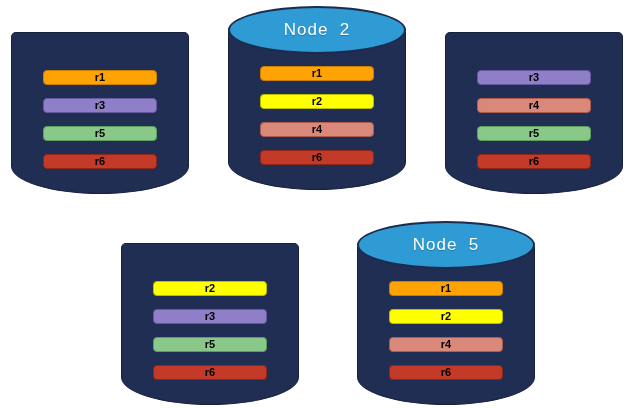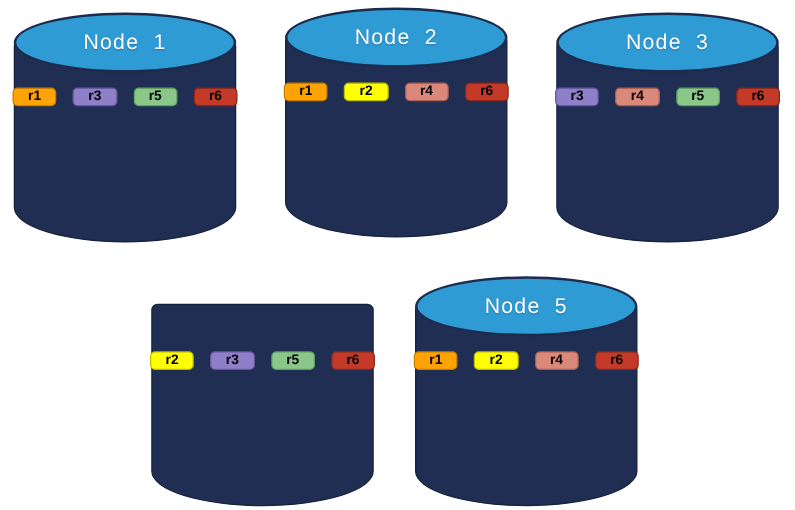--- a/index.html
+++ b/index.html
@@ -17,21 +17,21 @@
   }
   .cylinder {
     position: absolute;
     width: 180px;
     height: 188px;
   }
   .pos-n1 { left: 10px;  top: 8px; }
   .pos-n2 { left: 227px; top: 4px; }
   .pos-n3 { left: 444px; top: 8px; }
   .pos-n4 { left: 120px; top: 219px; }
-  .pos-n5 { left: 331px; top: 219px; }
+  .pos-n5 { left: 356px; top: 219px; }
 
   .cyl-body {
     position: absolute;
     left: 1px; right: 1px;
     top: 24px; bottom: 2px;
     background: var(--cylinder-body, #1F2E52);
     border: 1px solid var(--cylinder-body-edge, #16213C);
     border-radius: 5px 5px 50% 50% / 5px 5px 28px 28px;
     box-sizing: border-box;
   }
@@ -52,21 +52,21 @@
     font-size: 17px;
     letter-spacing: 1px;
     white-space: pre;
     text-shadow: 0 1px 1px rgba(0,0,0,0.25);
   }
   .bars {
     position: absolute;
     left: 0; right: 0;
     top: 62px;
     display: flex;
-    flex-direction: row;
+    flex-direction: column;
     gap: 13px;
     align-items: center;
   }
   .bar {
     width: 114px;
     height: 15px;
     border: 1px solid #555555;
     border-radius: 4px;
     box-sizing: border-box;
     display: flex;
@@ -78,23 +78,20 @@
     line-height: 13px;
   }
 </style>
 </head>
 <body>
 
 <div class="canvas">
 
   <div class="cylinder pos-n1">
     <div class="cyl-body"></div>
-    <div class="cyl-top">
-      <span class="node-title">Node  1</span>
-    </div>
     <div class="bars">
       <div class="bar" style="background: rgb(255, 162, 4); border-color: rgb(200, 126, 0);">r1</div>
       <div class="bar" style="background: rgb(143, 126, 200); border-color: rgb(103, 88, 158);">r3</div>
       <div class="bar" style="background: rgb(138, 200, 138); border-color: rgb(93, 159, 94);">r5</div>
       <div class="bar" style="background: rgb(195, 58, 40); border-color: rgb(142, 39, 24);">r6</div>
     </div>
   </div>
 
   <div class="cylinder pos-n2">
     <div class="cyl-body"></div>
@@ -104,23 +101,20 @@
     <div class="bars">
       <div class="bar" style="background: rgb(255, 162, 4); border-color: rgb(200, 126, 0);">r1</div>
       <div class="bar" style="background: rgb(255, 255, 0); border-color: rgb(189, 189, 0);">r2</div>
       <div class="bar" style="background: rgb(217, 136, 122); border-color: rgb(174, 93, 78);">r4</div>
       <div class="bar" style="background: rgb(195, 58, 40); border-color: rgb(142, 39, 24);">r6</div>
     </div>
   </div>
 
   <div class="cylinder pos-n3">
     <div class="cyl-body"></div>
-    <div class="cyl-top">
-      <span class="node-title">Node  3</span>
-    </div>
     <div class="bars">
       <div class="bar" style="background: rgb(143, 126, 200); border-color: rgb(103, 88, 158);">r3</div>
       <div class="bar" style="background: rgb(217, 136, 122); border-color: rgb(174, 93, 78);">r4</div>
       <div class="bar" style="background: rgb(138, 200, 138); border-color: rgb(93, 159, 94);">r5</div>
       <div class="bar" style="background: rgb(195, 58, 40); border-color: rgb(142, 39, 24);">r6</div>
     </div>
   </div>
 
   <div class="cylinder pos-n4">
     <div class="cyl-body"></div>

